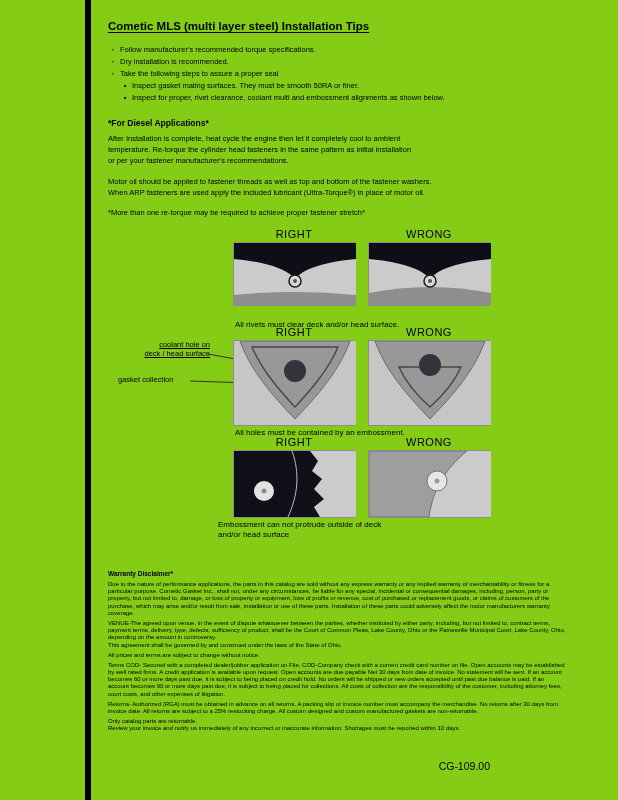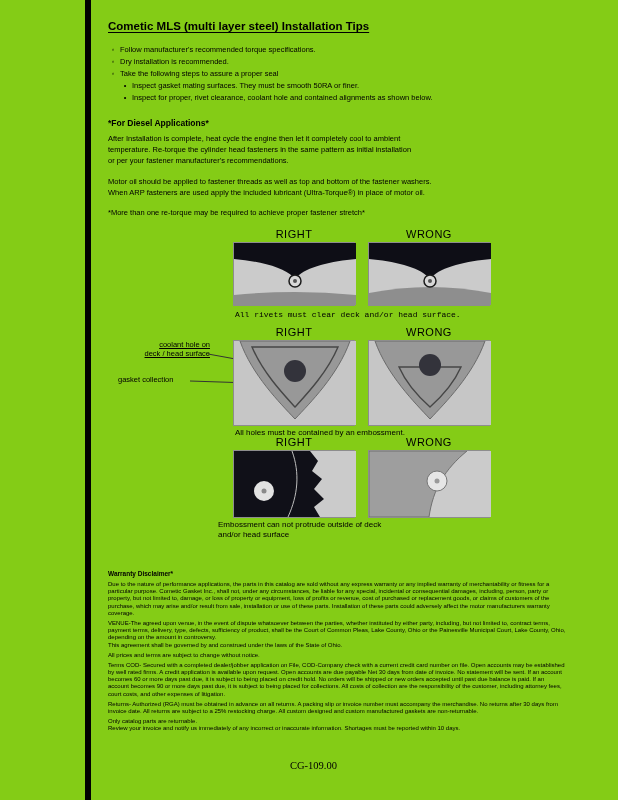--- a/index.html
+++ b/index.html
@@ -28,21 +28,21 @@
   .dimg { position:absolute; width:122px; line-height:0; border:1px solid #8d8d8d; }
   .dimg svg { display:block; }
   .caption { position:absolute; font-size:8px; line-height:1.25; }
   .callout { position:absolute; font-size:7.5px; line-height:1.25; }
   .callout-lines { position:absolute; left:0; top:110px; pointer-events:none; }
 
   .disclaimer { position:absolute; left:108px; top:570px; width:458px; }
   .disclaimer h3 { font-size:6.5px; font-weight:bold; margin-bottom:4px; }
   .disclaimer p { font-size:6px; line-height:1.2; margin-bottom:3px; }
 
-  .footer { position:absolute; left:290px; top:760px; width:200px; text-align:left; font-size:10.5px;font-family:Liberation Serif, serif; }
+  .footer { position:absolute; left:290px; top:760px; width:200px; text-align:right; font-size:10.5px; }
 </style>
 </head>
 <body>
 
 <div class="page">
   <div class="edge-bar"></div>
 
   <h1 class="title">Cometic MLS (multi layer steel) Installation Tips</h1>
 
   <div class="tips">
@@ -57,21 +57,21 @@
     <div class="li l1">
         <span class="b">◦</span>
         <span>Take the following steps to assure a proper seal</span>
       </div>
     <div class="li l2">
         <span class="b">•</span>
         <span>Inspect gasket mating surfaces.  They must be smooth 50RA or finer.</span>
       </div>
     <div class="li l2">
         <span class="b">•</span>
-        <span>Inspect for proper, rivet clearance, coolant hole and contained alignments as shown below.</span>
+        <span>Inspect for proper, rivet clearance, coolant multi and embossment alignments as shown below.</span>
       </div>
   </div>
 
   <div class="diesel">
     <h2>*For Diesel Applications*</h2>
     <p class="preline">After Installation is complete, heat cycle the engine then let it completely cool to ambient
 temperature. Re-torque the cylinder head fasteners in the same pattern as initial installation
 or per your fastener manufacturer's recommendations.</p>
     <p class="preline">Motor oil should be applied to fastener threads as well as top and bottom of the fastener washers.
 When ARP fasteners are used apply the included lubricant (Ultra-Torque®) in place of motor oil.</p>
@@ -94,21 +94,21 @@
     </div>
     <div class="dimg" style="left:268px; top:14px;">
       <svg width="122" height="62" viewBox="0 0 122 62">
         <rect x="0" y="0" width="122" height="62" fill="#cbcbcb"></rect>
         <path d="M0,62 L0,50 Q61,38 122,50 L122,62 Z" fill="#8e8e8e"></path>
         <path d="M0,0 H122 V16 C98,18 72,24 63,34 L59,34 C50,24 24,18 0,16 Z" fill="#0e0e16"></path>
         <circle cx="61" cy="38" r="6" fill="#d8d8d8" stroke="#1a1a1a" stroke-width="1.5"></circle>
         <circle cx="61" cy="38" r="2" fill="#555"></circle>
       </svg>
     </div>
-    <div class="caption" style="left:135px; top:82px;font-family:Liberation Mono, monospace;">All rivets must clear deck and/or head surface.</div>
+    <div class="caption" style="left:135px; top:92px;">All rivets must clear deck and/or head surface.</div>
 
     <div class="dlabel" style="left:133px; top:98px;">RIGHT</div>
     <div class="dlabel" style="left:268px; top:98px;">WRONG</div>
 
     <div class="callout preline" style="left:18px; top:112px; width:92px; text-align:right;text-decoration:underline;">coolant hole on
 deck / head surface</div>
     <div class="callout" style="left:18px; top:147px;">gasket collection</div>
     <svg class="callout-lines" width="170" height="60" viewBox="0 0 170 60">
       <line x1="108" y1="16" x2="152" y2="24" stroke="#333" stroke-width="1"></line>
       <line x1="90" y1="43" x2="150" y2="45" stroke="#333" stroke-width="1"></line>

